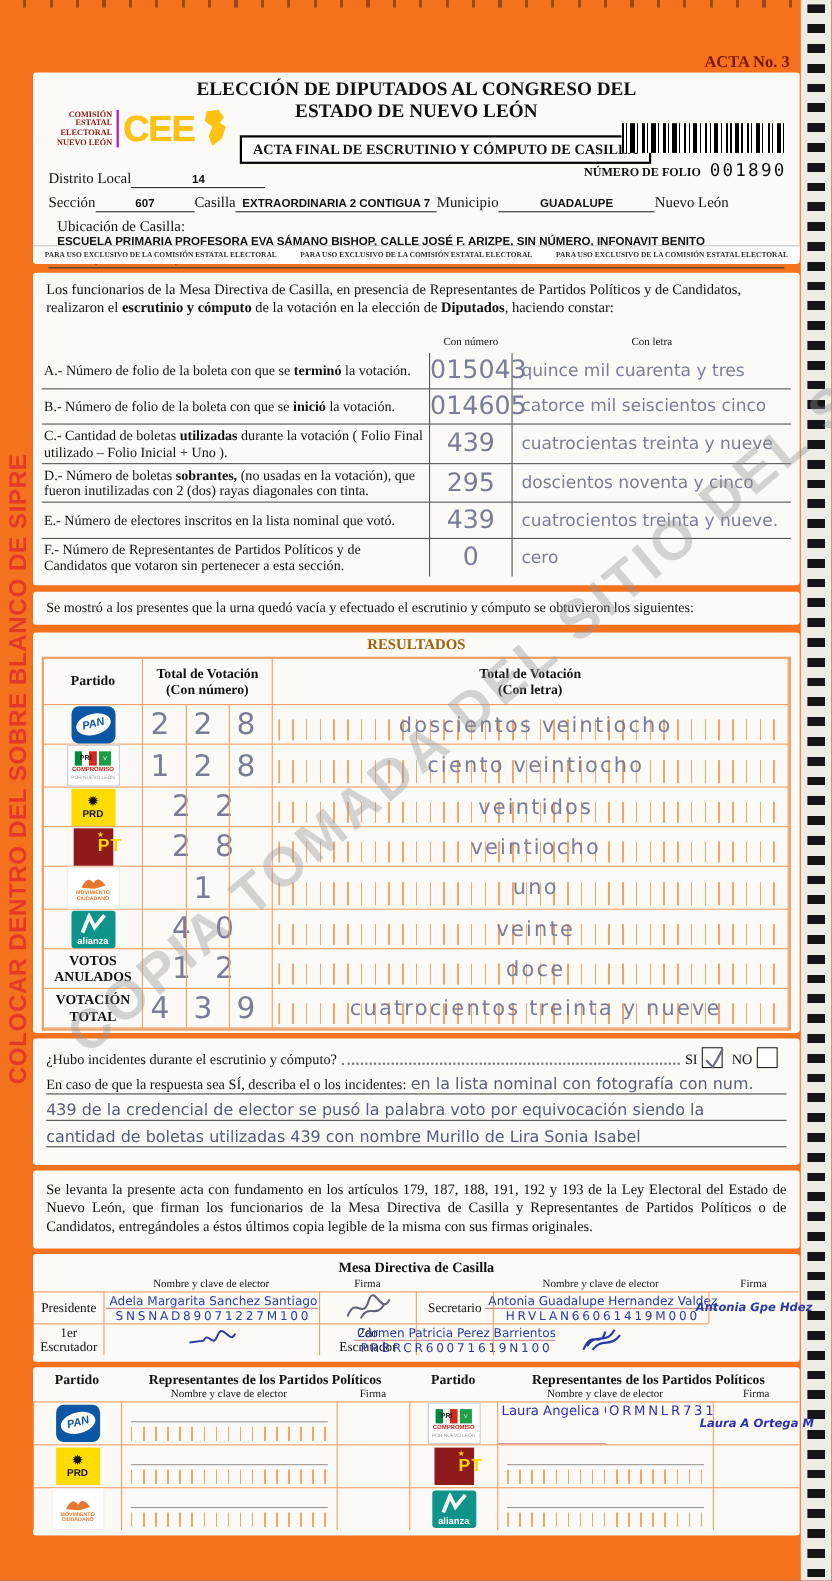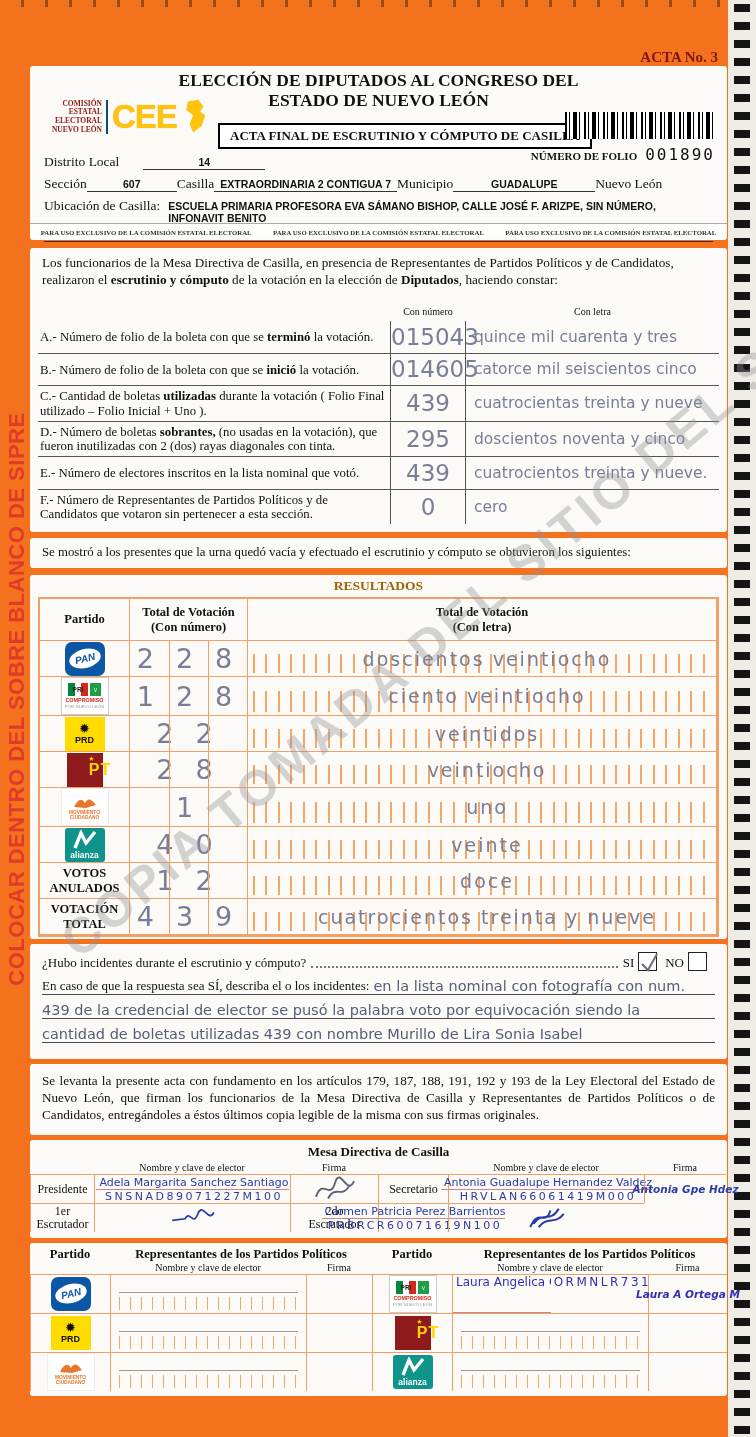--- a/index.html
+++ b/index.html
@@ -25,35 +25,35 @@
   .p3{top:538px;height:30px;}
   .p4{top:575px;height:364px;}
   .p5{top:944px;height:115px;}
   .p6{top:1064px;height:71px;}
   .p7{top:1140px;height:98px;}
   .p8{top:1243px;height:153px;}
   
   .title{padding-top:5px;text-align:center;font-weight:bold;font-size:17.5px;line-height:1.12;}
   .cee-logo{position:absolute;left:10px;top:32px;display:flex;align-items:center;gap:4px;}
   .cee-org{width:62px;text-align:right;color:#8D1712;font-weight:bold;font-size:7.5px;line-height:1.15;
-    font-family:"Liberation Serif",serif;border-right:2px solid #0c4a6e;padding-right:4px;}
+    font-family:"Liberation Serif",serif;border-right:2px solid #a21caf;padding-right:4px;}
   .cee-acronym{color:#FFC20E;font-family:"Liberation Sans",sans-serif;font-weight:bold;font-size:33px;
     letter-spacing:-1px;text-shadow:0 0 1px #e8a800;}
   .subtitle-box{position:absolute;left:188px;top:57px;border:2px solid #000;background:#fff;
     font-weight:bold;font-size:13px;padding:3px 10px;white-space:nowrap;}
   .barcode{position:absolute;right:12px;top:46px;width:150px;height:27px;background:
     repeating-linear-gradient(to right,#000 0 2px,#fff 2px 4px,#000 4px 5px,#fff 5px 8px,#000 8px 12px,#fff 12px 14px,#000 14px 15px,#fff 15px 19px);}
   .folio-row{position:absolute;right:12px;top:79px;display:flex;align-items:baseline;gap:8px;}
   .folio-label{font-weight:bold;font-size:11px;}
   .folio-value{font-family:"DejaVu Sans Mono",monospace;font-size:16px;letter-spacing:2px;}
   .fld-row{position:absolute;left:14px;display:flex;align-items:baseline;font-size:13.5px;}
   .fld-val{font-family:"Liberation Sans",sans-serif;font-weight:bold;font-size:10.5px;
     border-bottom:1.3px solid #333;text-align:center;padding:0 6px 1px;}
   .ubic{position:absolute;left:14px;right:14px;top:132px;font-size:13.5px;}
-  .ubic-line1{display:flex;align-items:baseline;}
+  .ubic-line1{display:flex;align-items:baseline;flex-direction:column;}
   .ubic-val{font-family:"Liberation Sans",sans-serif;font-weight:bold;font-size:10.5px;
     border-bottom:1.3px solid #333;flex:1;margin-left:8px;padding-bottom:1px;}
   .ubic-line2{font-family:"Liberation Sans",sans-serif;font-weight:bold;font-size:10.5px;
     border-bottom:1.3px solid #333;margin-top:2px;padding-bottom:1px;width:100%;}
   .uso-strip{position:absolute;left:0;right:0;bottom:0;height:16px;background:#FDFDFB;
     border-top:1px solid #aaa;border-radius:0 0 7px 7px;display:flex;justify-content:space-around;
     align-items:center;font-size:6.8px;font-weight:bold;color:#333;}
   
   .intro{padding:7px 12px 4px;font-size:13.2px;line-height:1.25;}
   .counts{position:absolute;left:8px;right:8px;top:58px;bottom:8px;display:grid;
@@ -181,21 +181,21 @@
       <svg width="26" height="36" viewBox="0 0 30 40">
         <path d="M8 2 L20 0 L26 8 L22 14 L28 18 L24 30 L14 38 L10 28 L14 18 L6 12 Z" fill="#FFC20E"></path>
       </svg>
     </div>
     <div class="subtitle-box">ACTA FINAL DE ESCRUTINIO Y CÓMPUTO DE CASILLA</div>
     <div class="barcode"></div>
     <div class="folio-row">
       <span class="folio-label">NÚMERO DE FOLIO</span>
       <span class="folio-value">001890</span>
     </div>
-    <div class="fld-row" style="top:88px;gap:24px;">
+    <div class="fld-row" style="top:88px;">
       <span>Distrito Local</span>
       <span class="fld-val" style="width:110px;">14</span>
     </div>
     <div class="fld-row" style="top:110px;right:14px;">
       <span>Sección</span>
       <span class="fld-val" style="width:78px;">607</span>
       <span>Casilla</span>
       <span class="fld-val">EXTRAORDINARIA 2 CONTIGUA 7</span>
       <span>Municipio</span>
       <span class="fld-val" style="width:130px;">GUADALUPE</span>

